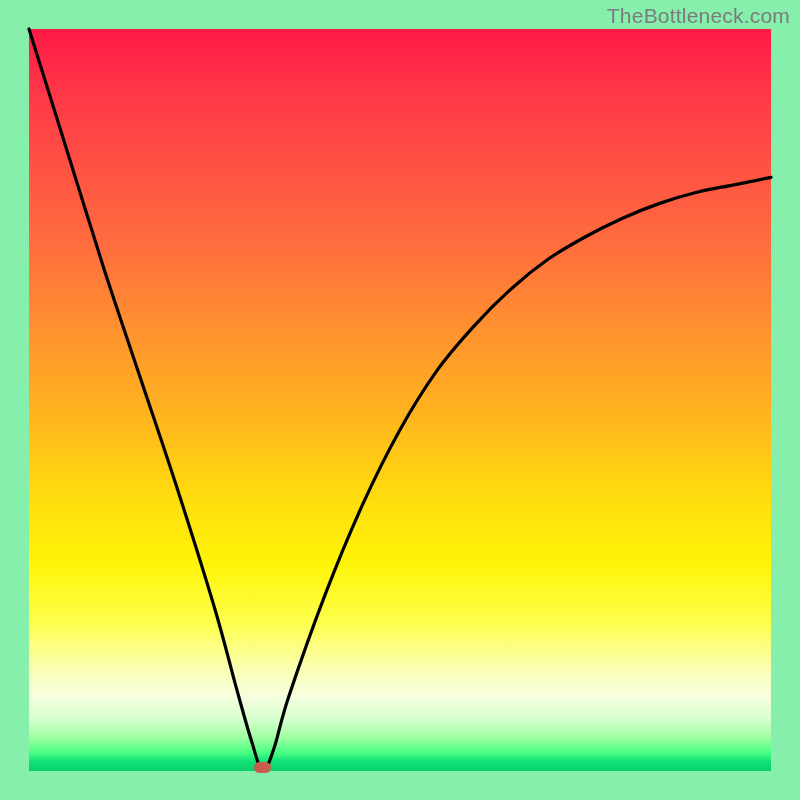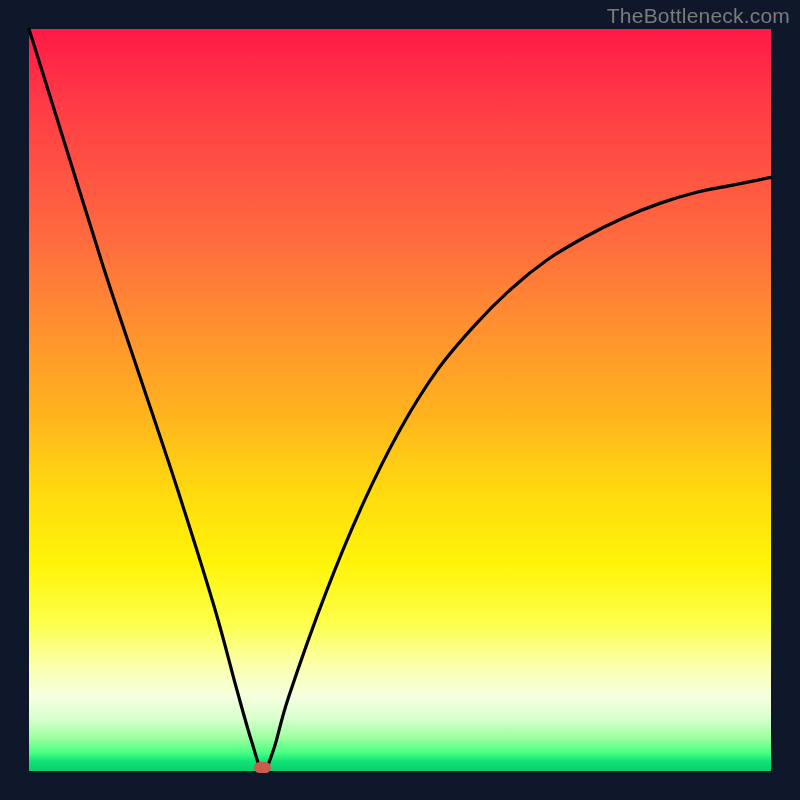--- a/index.html
+++ b/index.html
@@ -10,21 +10,21 @@
     background: #000;
     overflow: hidden;
     font-family: Arial, Helvetica, sans-serif;
   }
   .frame {
     position: absolute;
     left: 0;
     top: 0;
     width: 800px;
     height: 800px;
-    background: #0f172a;
+    background: #86efac;
   }
   .plot-area {
     position: absolute;
     left: 29px;
     top: 29px;
     width: 742px;
     height: 742px;
     
     background: linear-gradient(
       to bottom,

